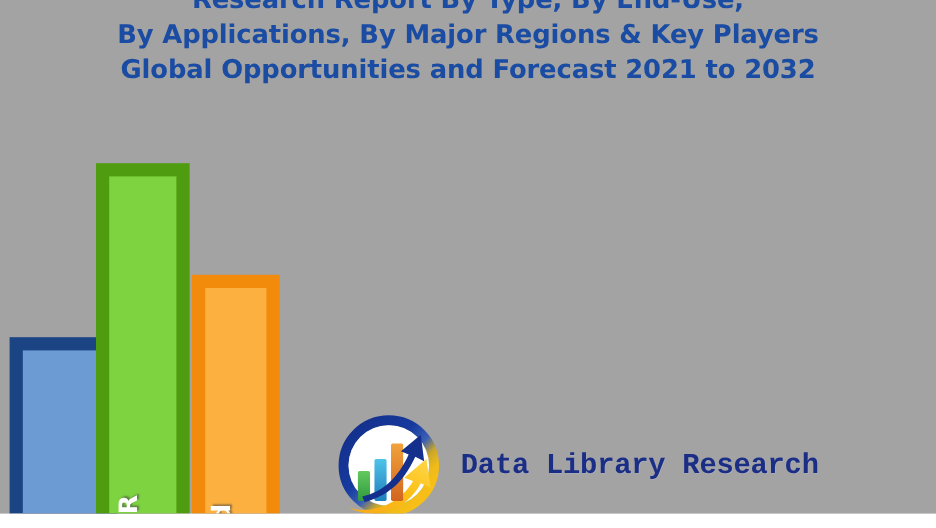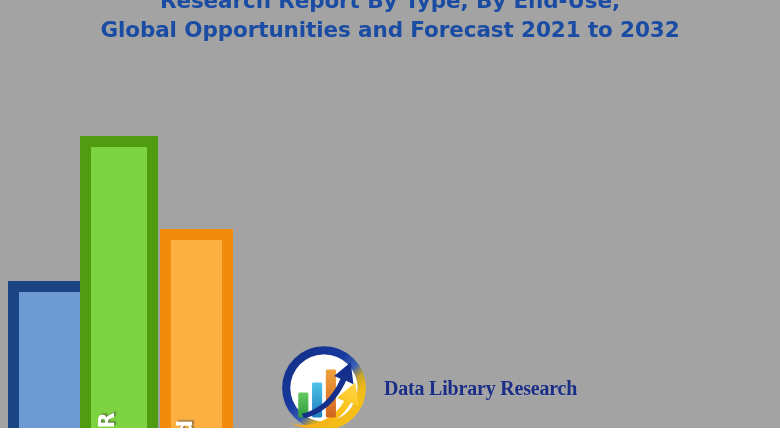--- a/index.html
+++ b/index.html
@@ -82,36 +82,37 @@
   #logo {
     position: absolute;
     left: 278px; top: 340px;
     height: 96px;
     display: flex;
     align-items: center;
     gap: 14px;
   }
   #logo-mark { width: 92px; height: 92px; display: block; }
   #logo-text {
-    font-family: Liberation Serif, serif;
+    font-family: Liberation Mono, monospace;
     font-weight: bold;
-    font-size: 20px;
+    font-size: 24px;
     letter-spacing: -0.2px;
     color: #1a2e86;
     white-space: nowrap;
     text-shadow: 0.6px 0.6px 0 rgba(180,180,200,0.5);
   }
 </style>
 </head>
 <body>
 
 <div id="stage">
 
   <div id="title-block">
     <div class="title-line">Research Report By Type, By End-Use,</div>
+    <div class="title-line">By Applications, By Major Regions &amp; Key Players</div>
     <div class="title-line">Global Opportunities and Forecast 2021 to 2032</div>
   </div>
 
   <div id="bar-chart">
 
     <div class="bar" id="bar-usd">
       <div class="bar-inner"></div>
 
     </div>
 

